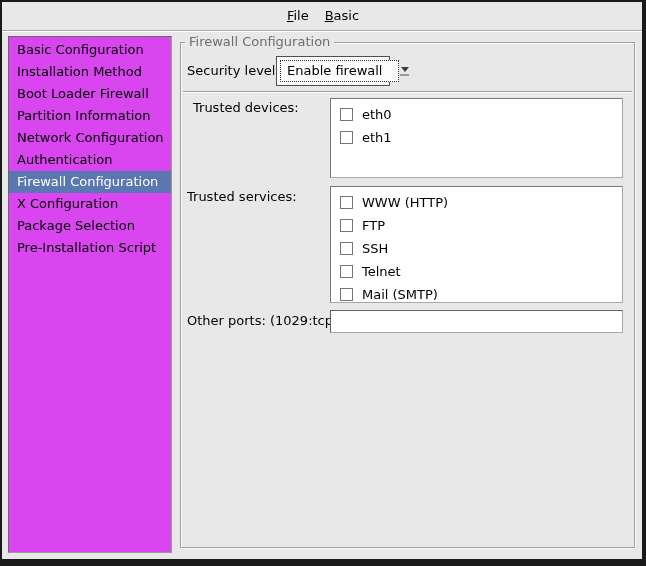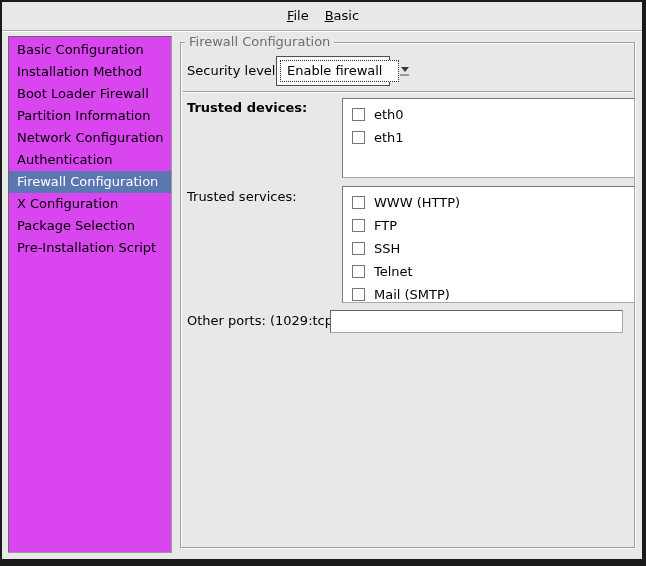--- a/index.html
+++ b/index.html
@@ -111,21 +111,20 @@
 
   
   .checklist {
     position:absolute; left:149px; width:293px;
     background:#ffffff;
     border:1px solid;
     border-color:#7a7a7a #a8a8a8 #a8a8a8 #7a7a7a;
     box-sizing:border-box;
     padding-top:4px;
     overflow:hidden;
-    margin-left:12px;
   }
   .devices  { top:55px;  height:80px;  }
   .services { top:143px; height:117px; }
   .check-row {
     height:23px;
     display:flex; align-items:center;
     padding-left:9px;
   }
   .checkbox {
     width:13px; height:13px;
@@ -178,21 +177,21 @@
   <div class="combo">
     <span class="combo-text">Enable firewall</span>
     <span class="combo-arrow">
       <span class="tri"></span>
         <span class="bar"></span>
     </span>
   </div>
 
   <div class="hsep"></div>
 
-  <span class="flabel" style="left:6px; top:57px;font-weight:bold;">Trusted devices:</span>
+  <span class="flabel" style="left:12px; top:57px;">Trusted devices:</span>
   <div class="checklist devices">
     <div class="check-row">
       <span class="checkbox"></span>
       <span class="lbl">eth0</span>
     </div>
     <div class="check-row">
       <span class="checkbox"></span>
       <span class="lbl">eth1</span>
     </div>
   </div>

